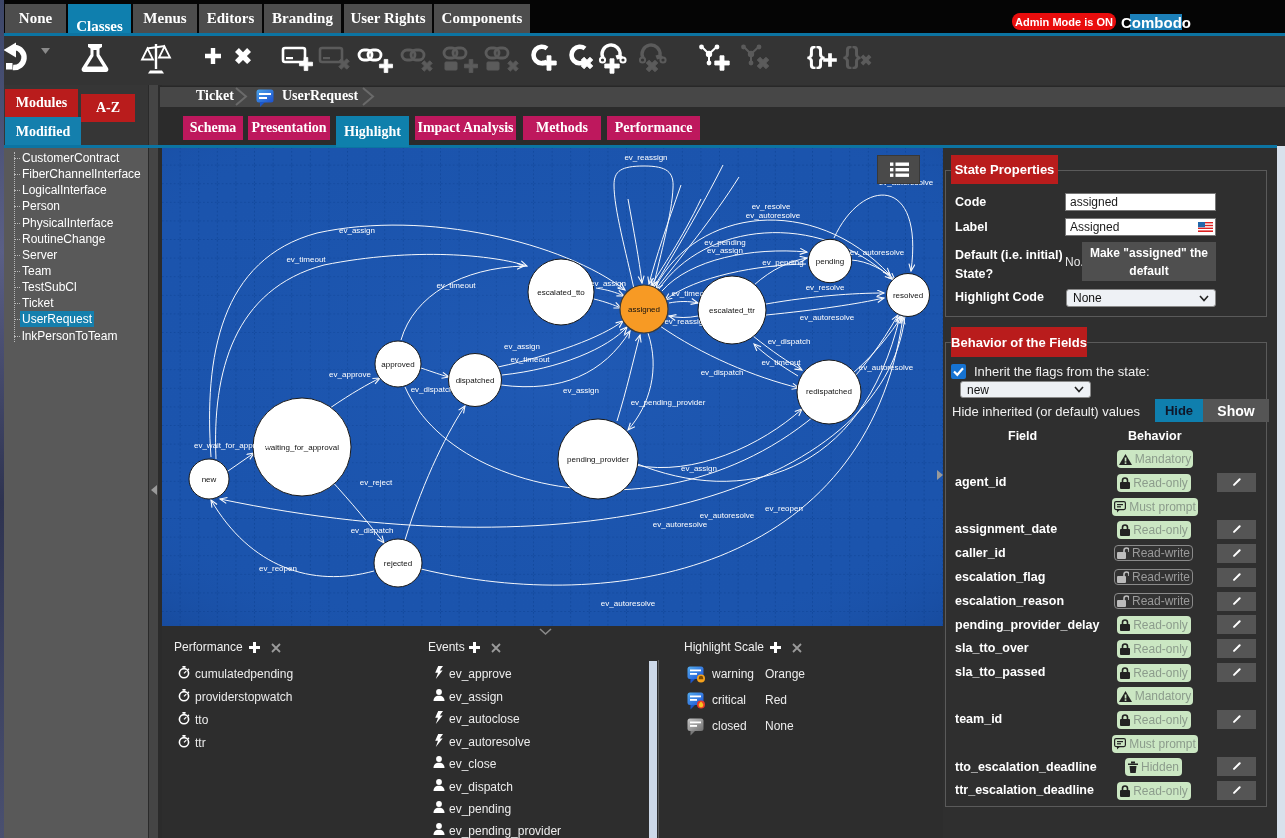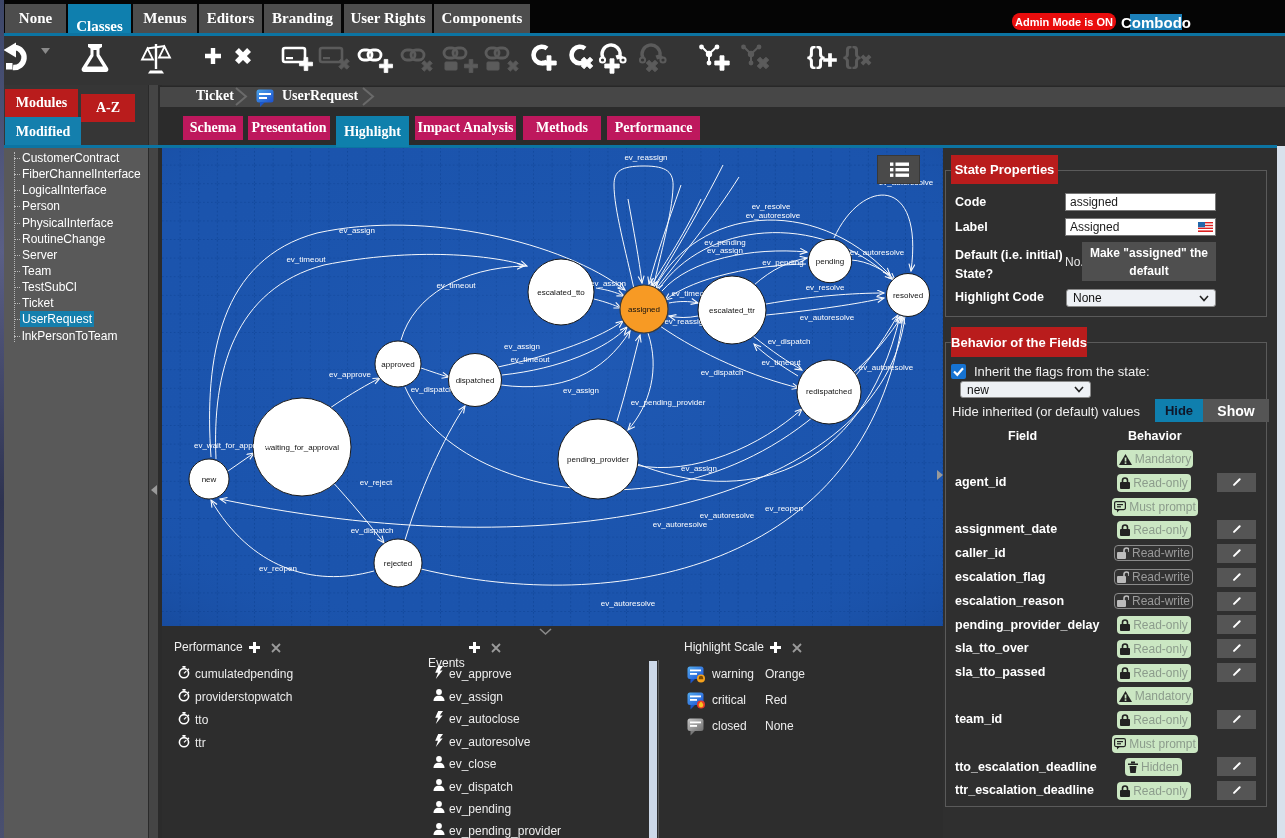--- a/index.html
+++ b/index.html
@@ -527,21 +527,21 @@
 </div>
 </div>
 <div id="bottomcontent">
 <div class="bhead" style="left:174px;top:640px;">Performance</div>
 <svg class="abs" style="left:249px;top:642px;" width="11" height="11">
       <path d="M5.5,0 V11 M0,5.5 H11" stroke="#fff" stroke-width="3"></path>
     </svg>
 <svg class="abs" style="left:271px;top:643px;" width="10" height="10">
       <path d="M1,1 L9,9 M9,1 L1,9" stroke="#9a9a9a" stroke-width="1.8"></path>
     </svg>
-<div class="bhead" style="left:428px;top:640px;margin-top:16px;">Events</div>
+<div class="bhead" style="left:428px;top:640px;">Events</div>
 <svg class="abs" style="left:469px;top:642px;" width="11" height="11">
       <path d="M5.5,0 V11 M0,5.5 H11" stroke="#fff" stroke-width="3"></path>
     </svg>
 <svg class="abs" style="left:491px;top:643px;" width="10" height="10">
       <path d="M1,1 L9,9 M9,1 L1,9" stroke="#9a9a9a" stroke-width="1.8"></path>
     </svg>
 <div class="bhead" style="left:684px;top:640px;">Highlight Scale</div>
 <svg class="abs" style="left:770px;top:642px;" width="11" height="11">
       <path d="M5.5,0 V11 M0,5.5 H11" stroke="#fff" stroke-width="3"></path>
     </svg>

